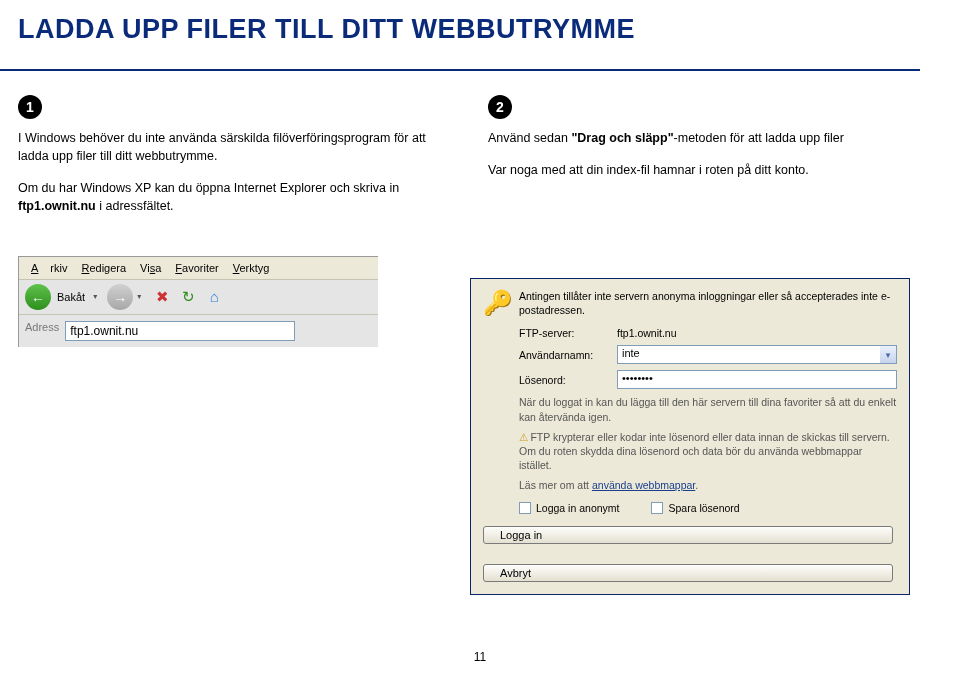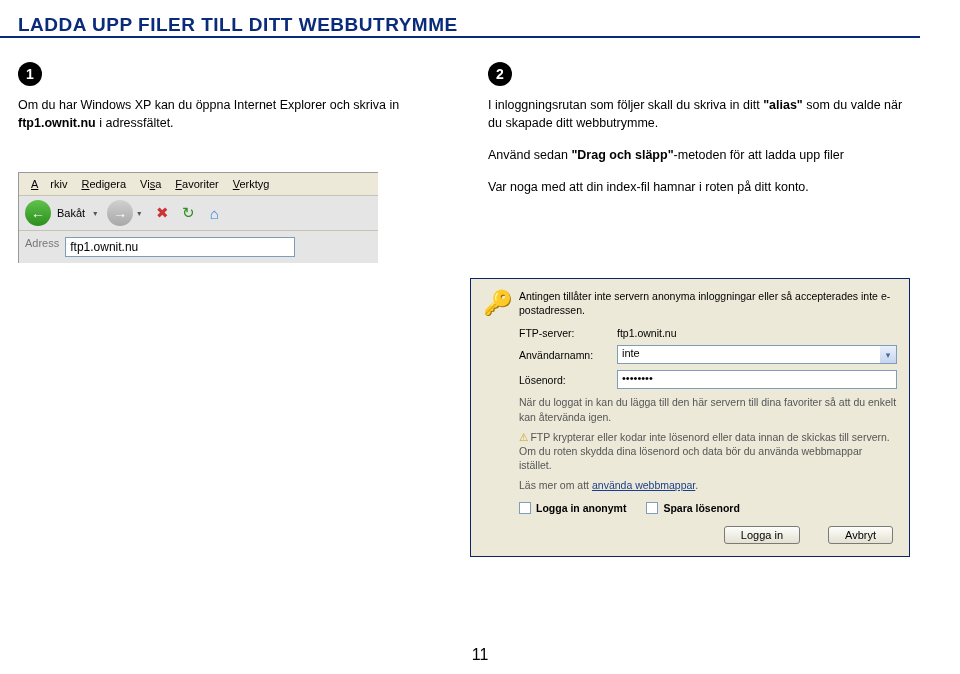--- a/index.html
+++ b/index.html
@@ -5,25 +5,25 @@
   * { box-sizing: border-box; margin: 0; padding: 0; }
   body {
     width: 960px;
     height: 674px;
     font-family: Verdana, Arial, sans-serif;
     background: #fff;
     position: relative;
   }
   .page-title {
     font-family: Arial, sans-serif;
-    font-size: 19px;
+    font-size: 27px;
     font-weight: 900;
     color: #0a2a7a;
     letter-spacing: 0.5px;
-    padding: 14px 18px 0 18px;
+    padding: 14px 18px 24px 18px;
     border-bottom: 2px solid #0a2a7a;
     margin: 0 0 24px 0;
     width: 920px;
   }
   .columns {
     display: flex;
     gap: 40px;
     padding: 0 18px;
   }
   .col {
@@ -179,60 +179,61 @@
   }
   .info-block {
     margin: 6px 0 6px 36px;
     line-height: 1.35;
     color: #555;
   }
   .info-block .ftp-icon { color:#c9a227; margin-right:2px; }
   .link { color: #1a3f8c; text-decoration: underline; }
   .check-row {
     display: flex;
-    gap: 20px;
+    gap: 32px;
     margin: 10px 0 12px 36px;
-    font-weight: bold;
   }
   .check-row label { display:flex; align-items:center; gap:5px; }
   .chk {
     width:12px; height:12px; border:1px solid #7f9db9; background:#fff;
   }
   .dlg-buttons {
     display: flex;
     justify-content: flex-end;
-    gap: 28px;
+    gap: 20px;
     padding-right: 4px;
+    flex-direction: column;
   }
   .dlg-btn {
     border: 1px solid #7a7a7a;
     background: linear-gradient(#fdfdfb,#e4e1d1);
     padding: 2px 16px;
     font-size: 11px;
     border-radius: 3px;
   }
 
   .page-num {
     position: absolute;
     bottom: 10px;
     left: 0; right: 0;
     text-align: center;
-    font-size: 16px;
+    font-size: 12px;
     color: #000;
   }
 </style>
 </head>
 <body>
 
 <h1 class="page-title">LADDA UPP FILER TILL DITT WEBBUTRYMME</h1>
 
 <div class="columns">
 
   <div class="col">
     <div class="step-badge">1</div>
+    <p class="para">I Windows behöver du inte använda särskilda filöverföringsprogram för att ladda upp filer till ditt webbutrymme.</p>
     <p class="para">
       <span>Om du har Windows XP kan du öppna Internet Explorer och skriva in </span><span class="bold">ftp1.ownit.nu</span><span> i adressfältet.</span>
     </p>
 
     <div class="ie-toolbar">
       <div class="ie-menu">
         <span><u>A</u><span></span>rkiv</span>
         <span><u>R</u>edigera</span>
         <span>Vi<u>s</u>a</span>
         <span><u>F</u>avoriter</span>
@@ -251,23 +252,20 @@
       <div class="ie-address">
         <span class="ie-address-label">Adress</span>
         <div class="ie-address-input">ftp1.ownit.nu</div>
       </div>
     </div>
   </div>
 
   <div class="col">
     <div class="step-badge">2</div>
     <p class="para">
-      <span>I inloggningsrutan som följer skall du skriva in ditt </span><span class="bold">"alias"</span><span> som du valde när du skapade ditt webbutrymme.</span>
-    </p>
-    <p class="para">
       <span>Använd sedan </span><span class="bold">"Drag och släpp"</span><span>-metoden för att ladda upp filer</span>
     </p>
     <p class="para">Var noga med att din index-fil hamnar i roten på ditt konto.</p>
   </div>
 </div>
 
 <div class="login-dialog">
   <div class="dlg-body">
     <div class="dlg-row">
       <div class="key-icon">🔑</div>

